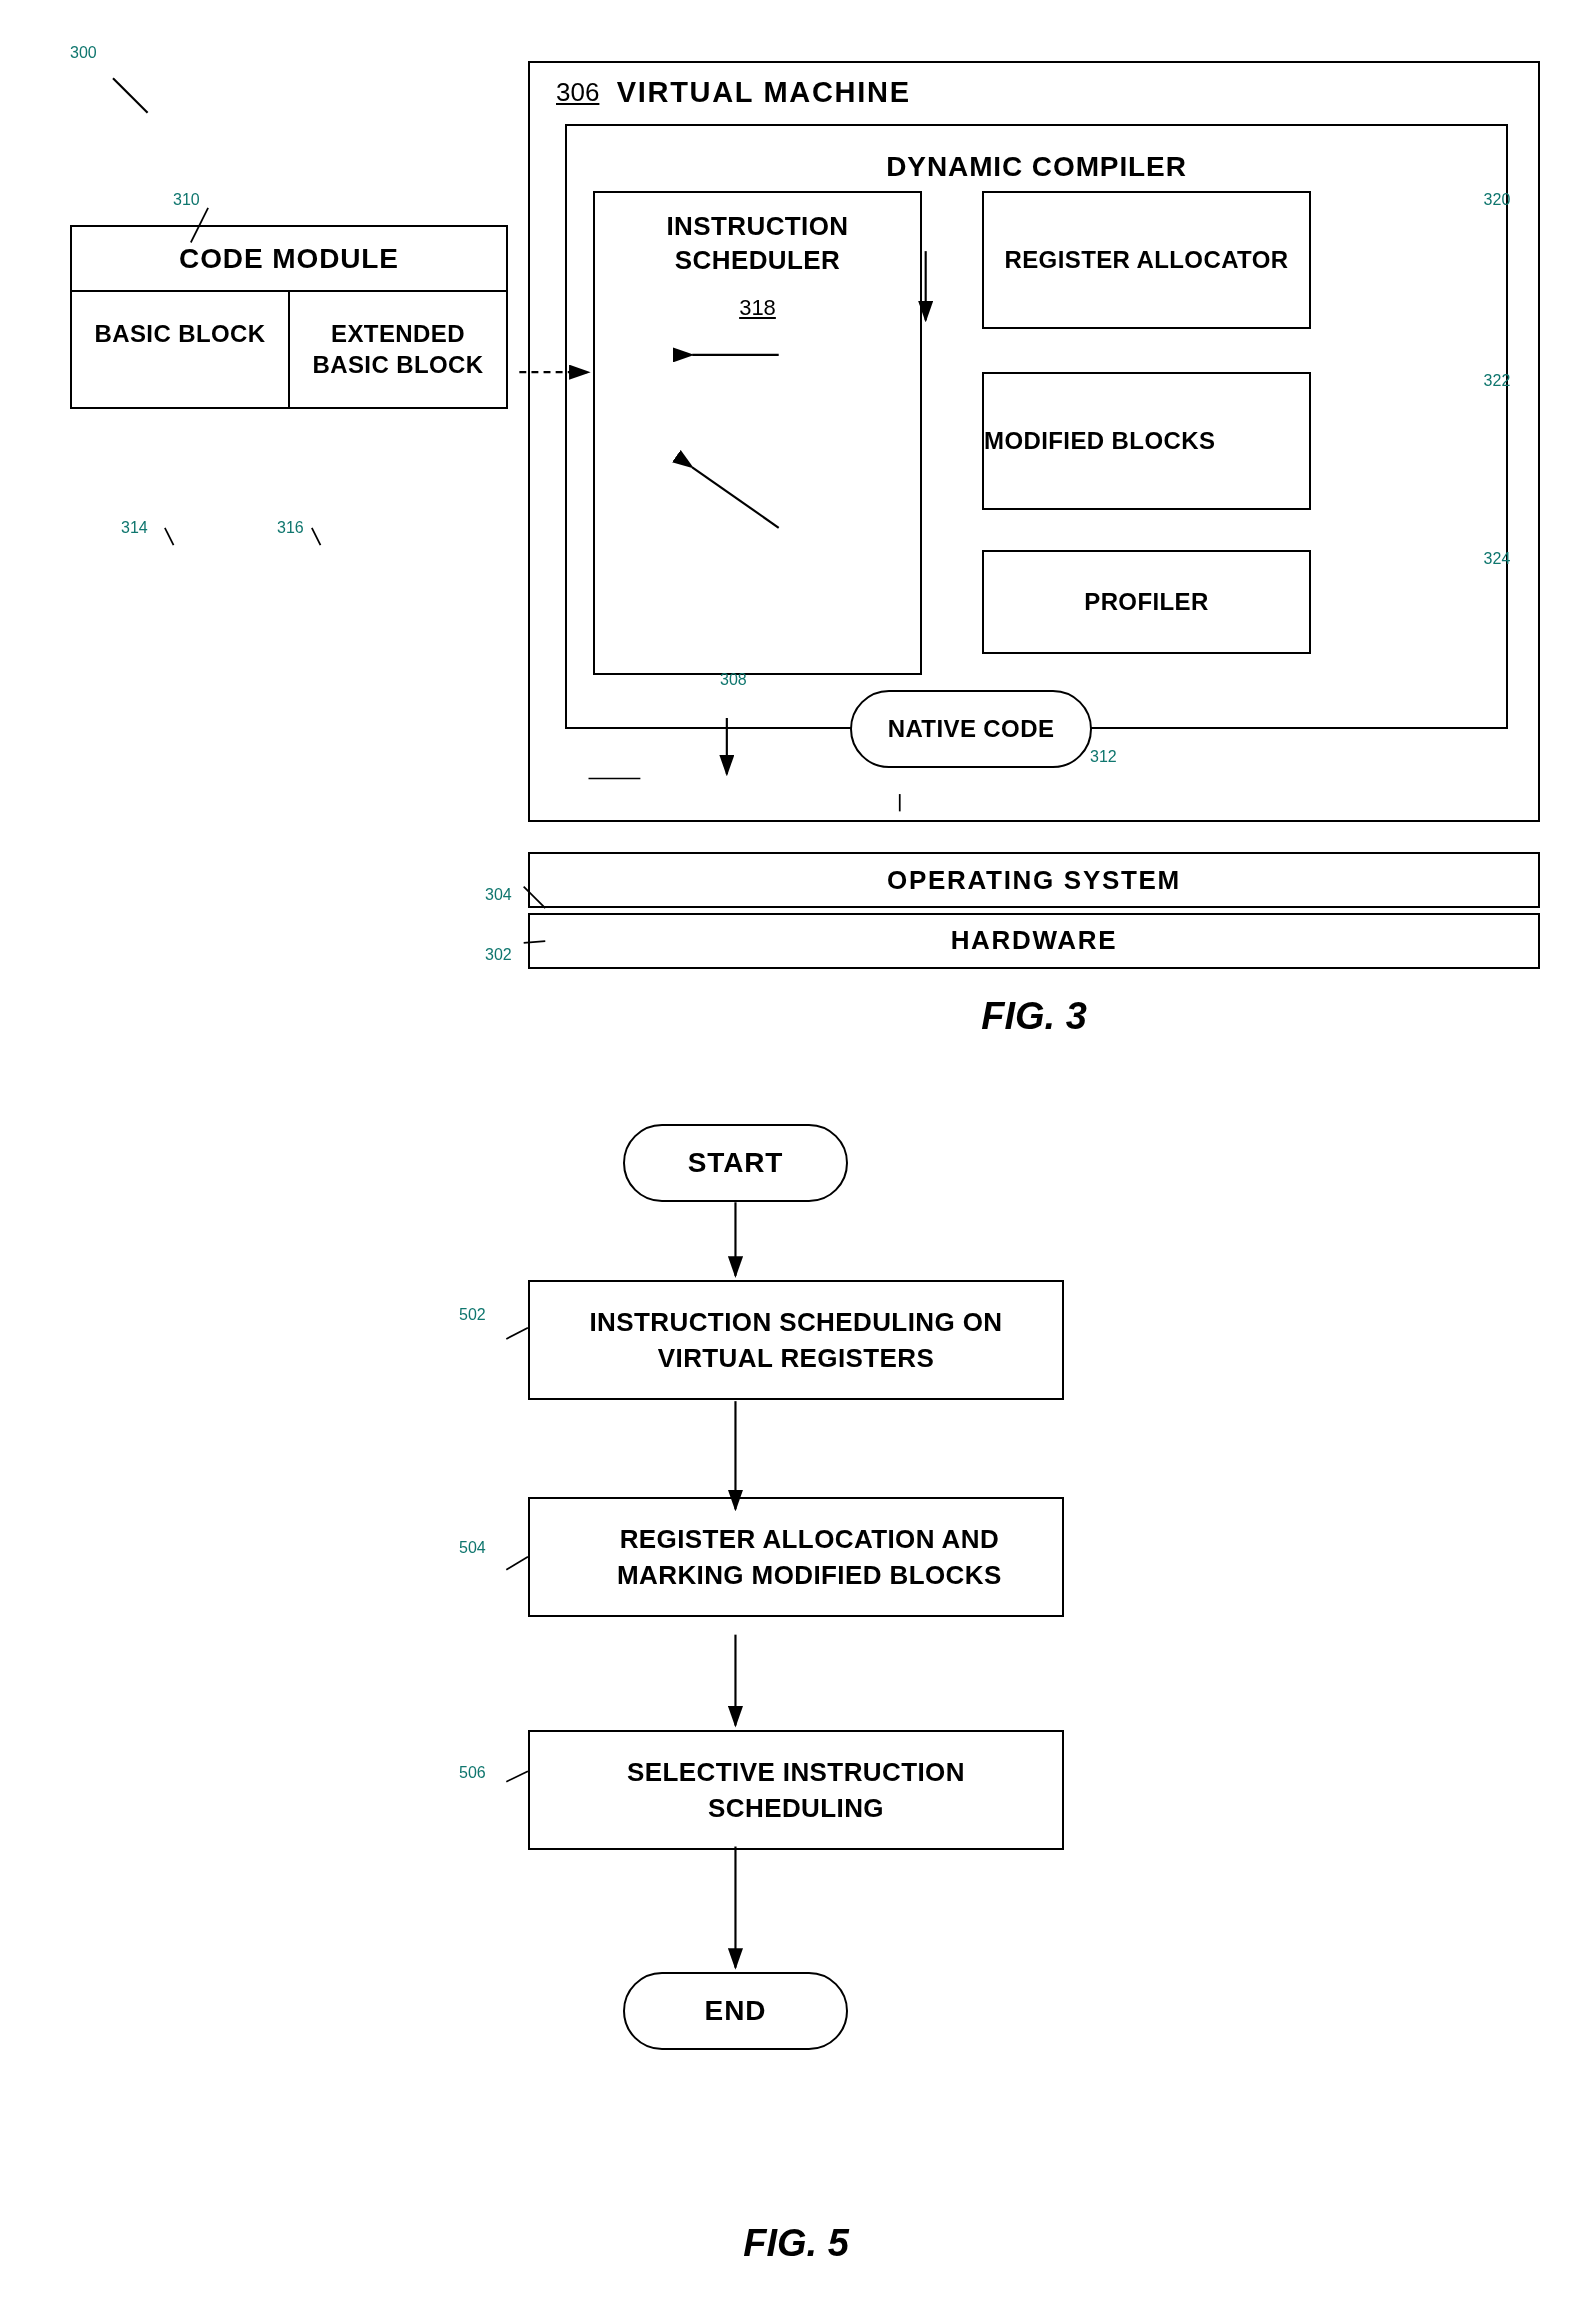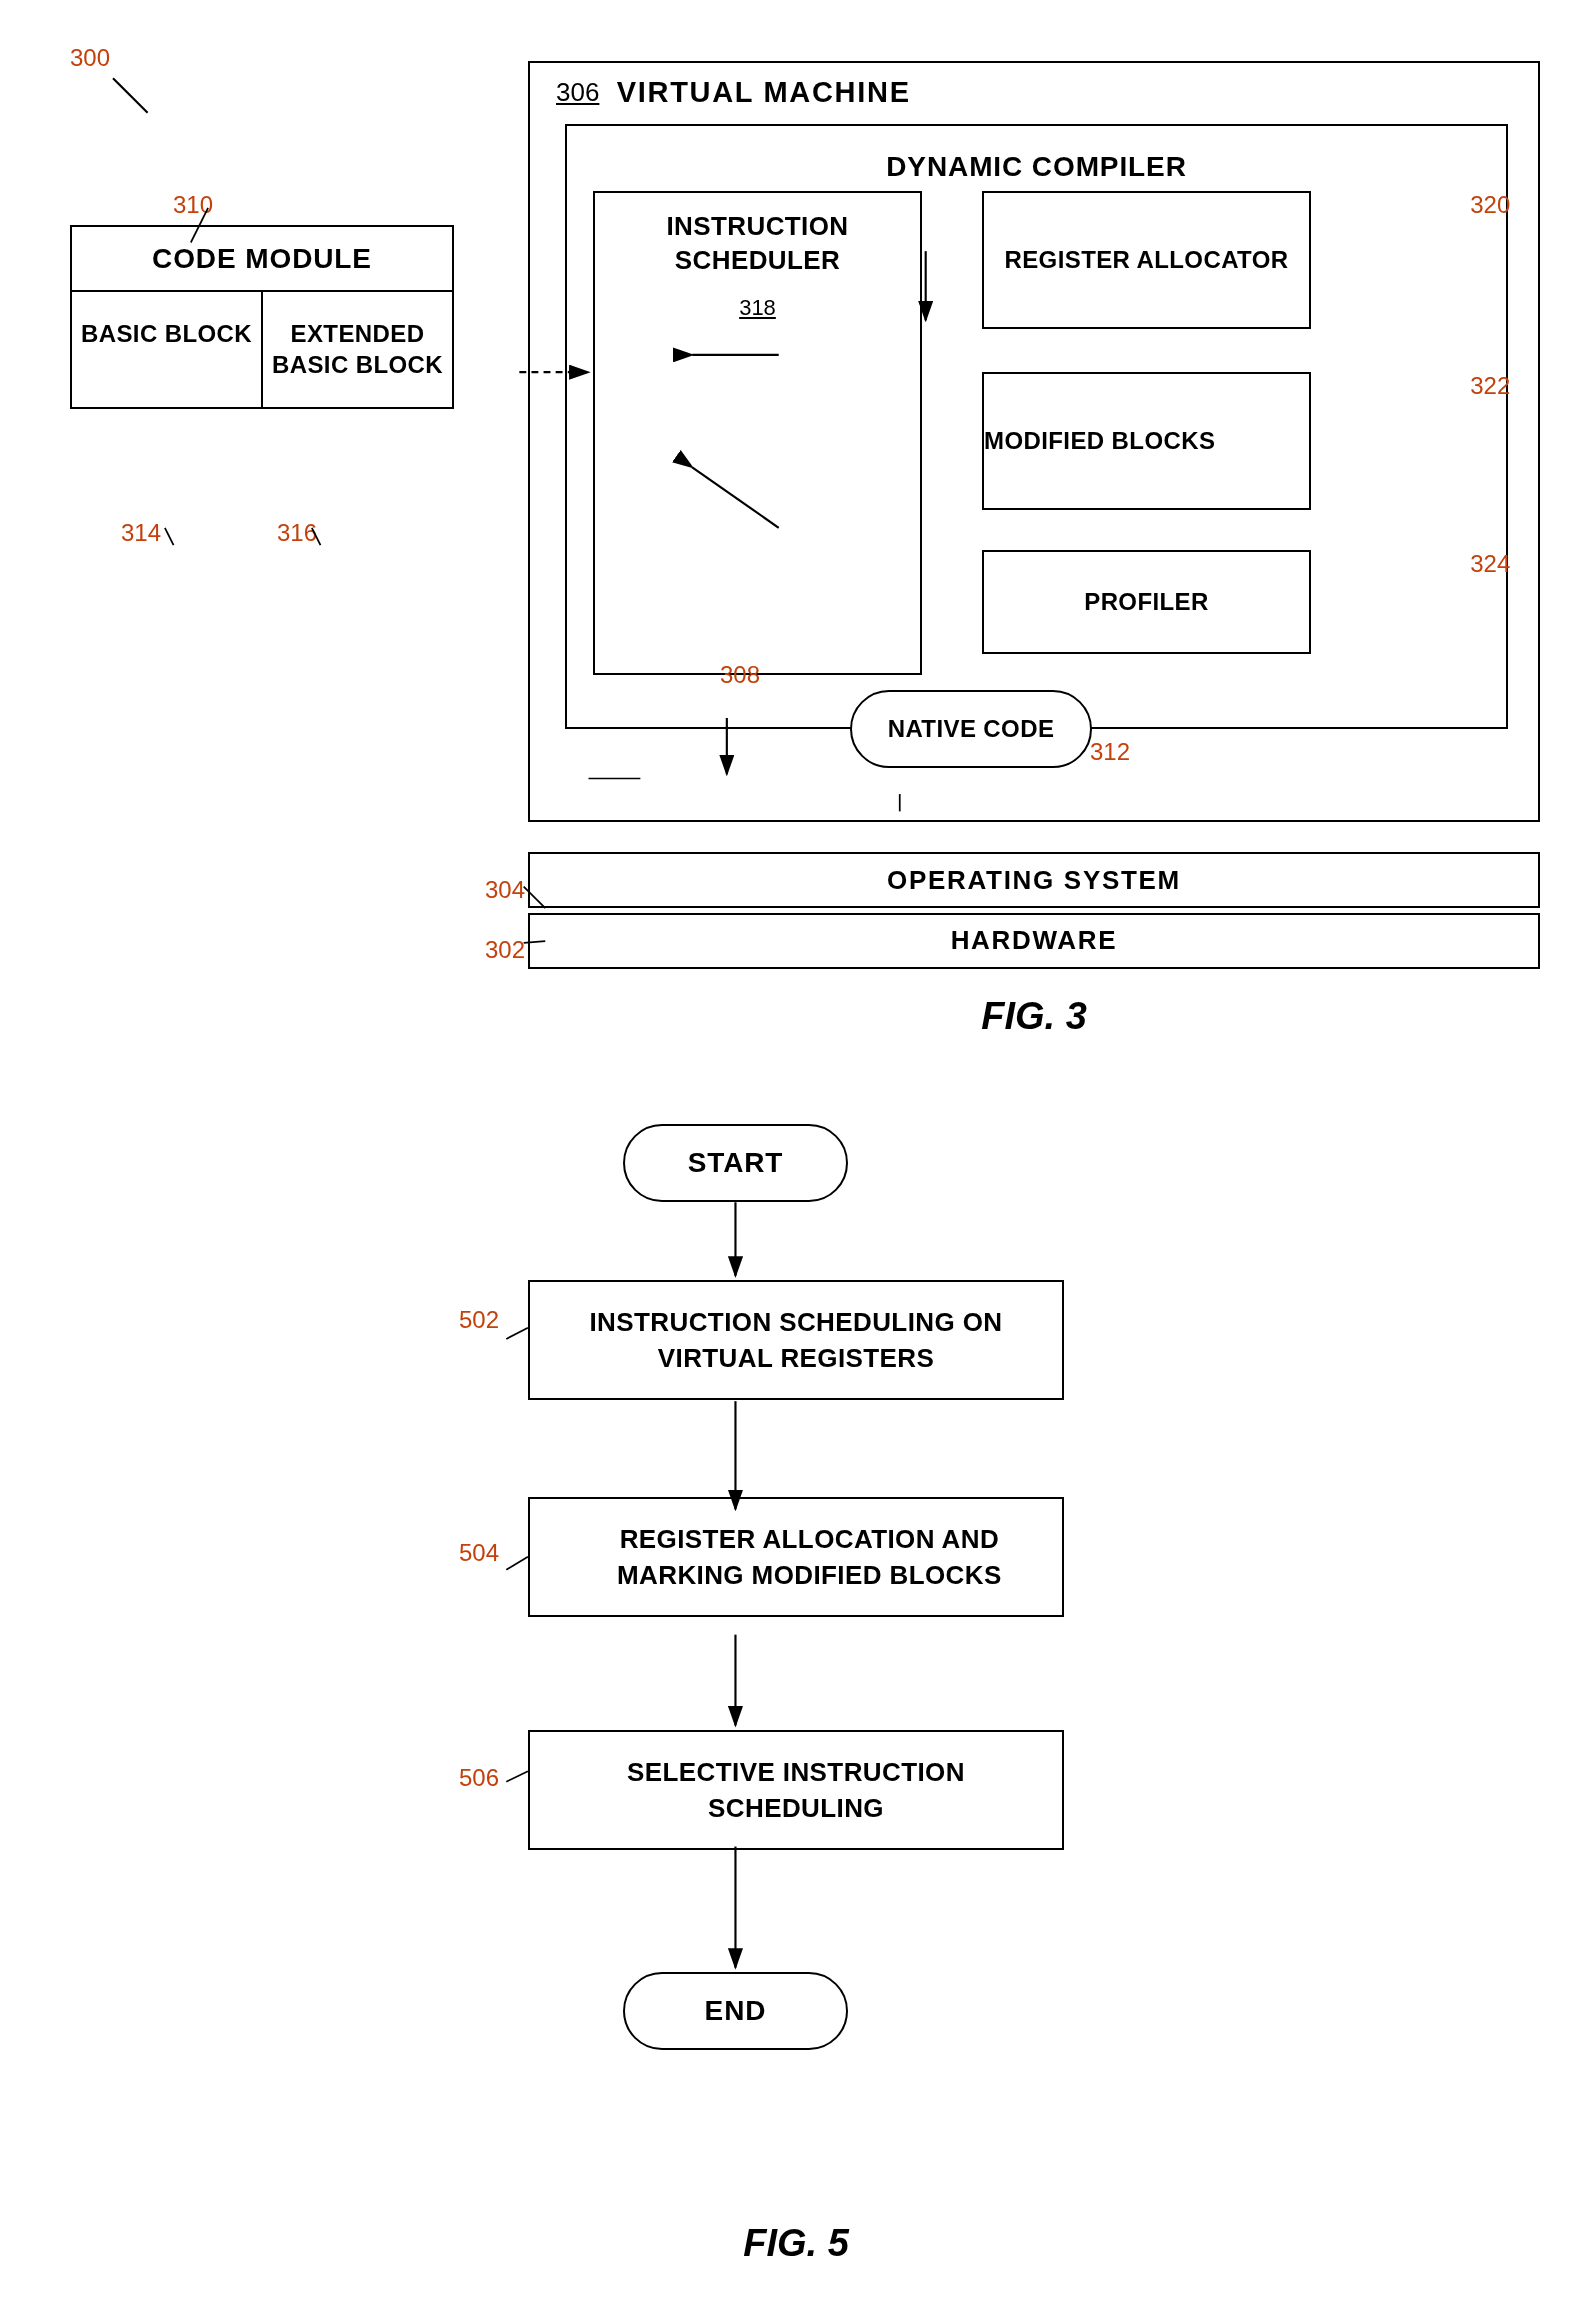--- a/index.html
+++ b/index.html
@@ -24,31 +24,31 @@
       position: absolute;
       top: 35px;
       left: 35px;
       width: 1522px;
       height: 951px;
     }
 
     
     .ref-label {
       position: absolute;
-      font-size: 24px;
+      font-size: 16px;
       font-weight: normal;
-      color: #c2410c;
+      color: #0f766e;
     }
 
     
     .code-module-outer {
       position: absolute;
       top: 190px;
       left: 35px;
-      width: 384px;
+      width: 438px;
       border: 2.6px solid #000;
       background: #fff;
     }
 
     .code-module-title {
       text-align: center;
       font-size: 28px;
       font-weight: bold;
       padding: 15.6px 8.6px;
       border-bottom: 2.6px solid #000;

